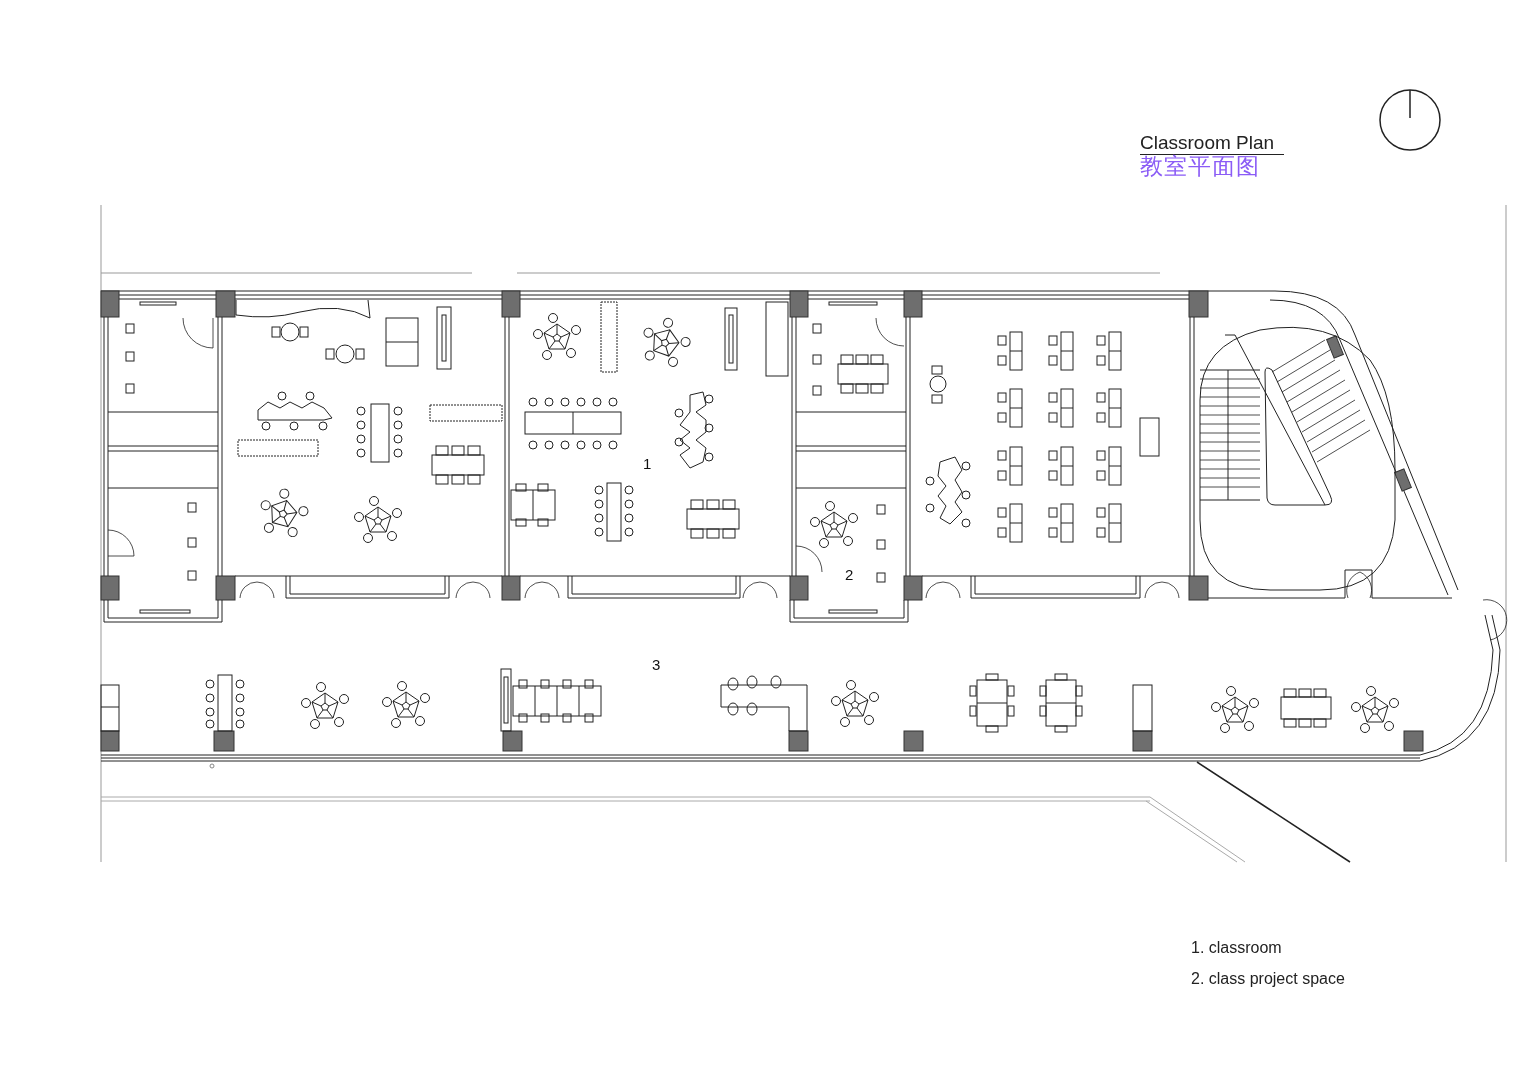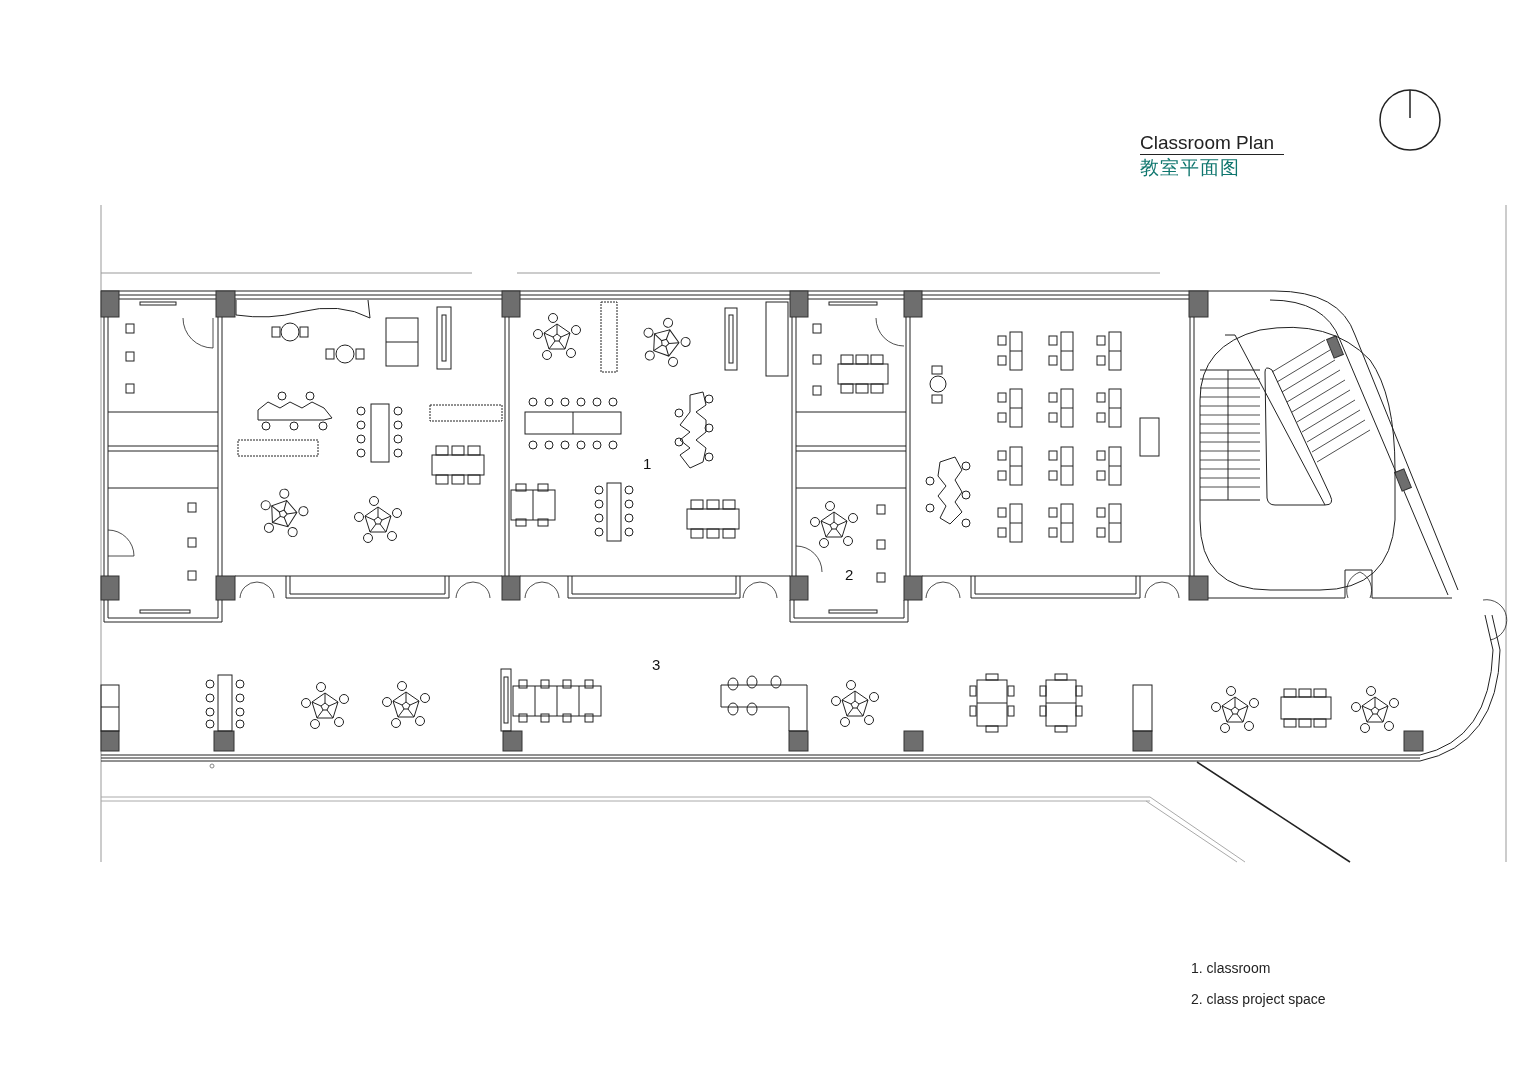--- a/index.html
+++ b/index.html
@@ -1,20 +1,20 @@
 <!DOCTYPE html>
 <html><head>
 <meta charset="utf-8">
 <style>
   html, body { margin: 0; padding: 0; background: #ffffff; }
   body { width: 1533px; height: 1080px; position: relative; overflow: hidden; font-family: "Liberation Sans", sans-serif; }
   .title-block { position: absolute; left: 1140px; top: 100px; margin-top: 32px; }
   .title-en { font-size: 19px; color: #222; line-height: 22px; padding-right: 10px; border-bottom: 1.5px solid #222; display: inline-block; }
-  .title-cn { font-size: 19px; color: #0f766e; line-height: 26px; font-family: Liberation Sans, sans-serif; letter-spacing: 1px; }
-  .legend { position: absolute; left: 1191px; top: 938px; font-size: 14px; color: #222; margin-top: 20px; }
+  .title-cn { font-size: 23px; color: #8b5cf6; line-height: 26px; font-family: Liberation Mono, monospace; letter-spacing: 1px; }
+  .legend { position: absolute; left: 1191px; top: 938px; font-size: 16px; color: #222; }
   .legend div { height: 30.5px; line-height: 20px; }
   svg.plan { position: absolute; left: 0; top: 0; }
   .room-num { font-size: 15px; fill: #111; font-family: "Liberation Sans", sans-serif; }
 </style>
 </head>
 <body>
 
 <div class="title-block">
   <div class="title-en">Classroom Plan</div>
   <div class="title-cn">教室平面图</div>

